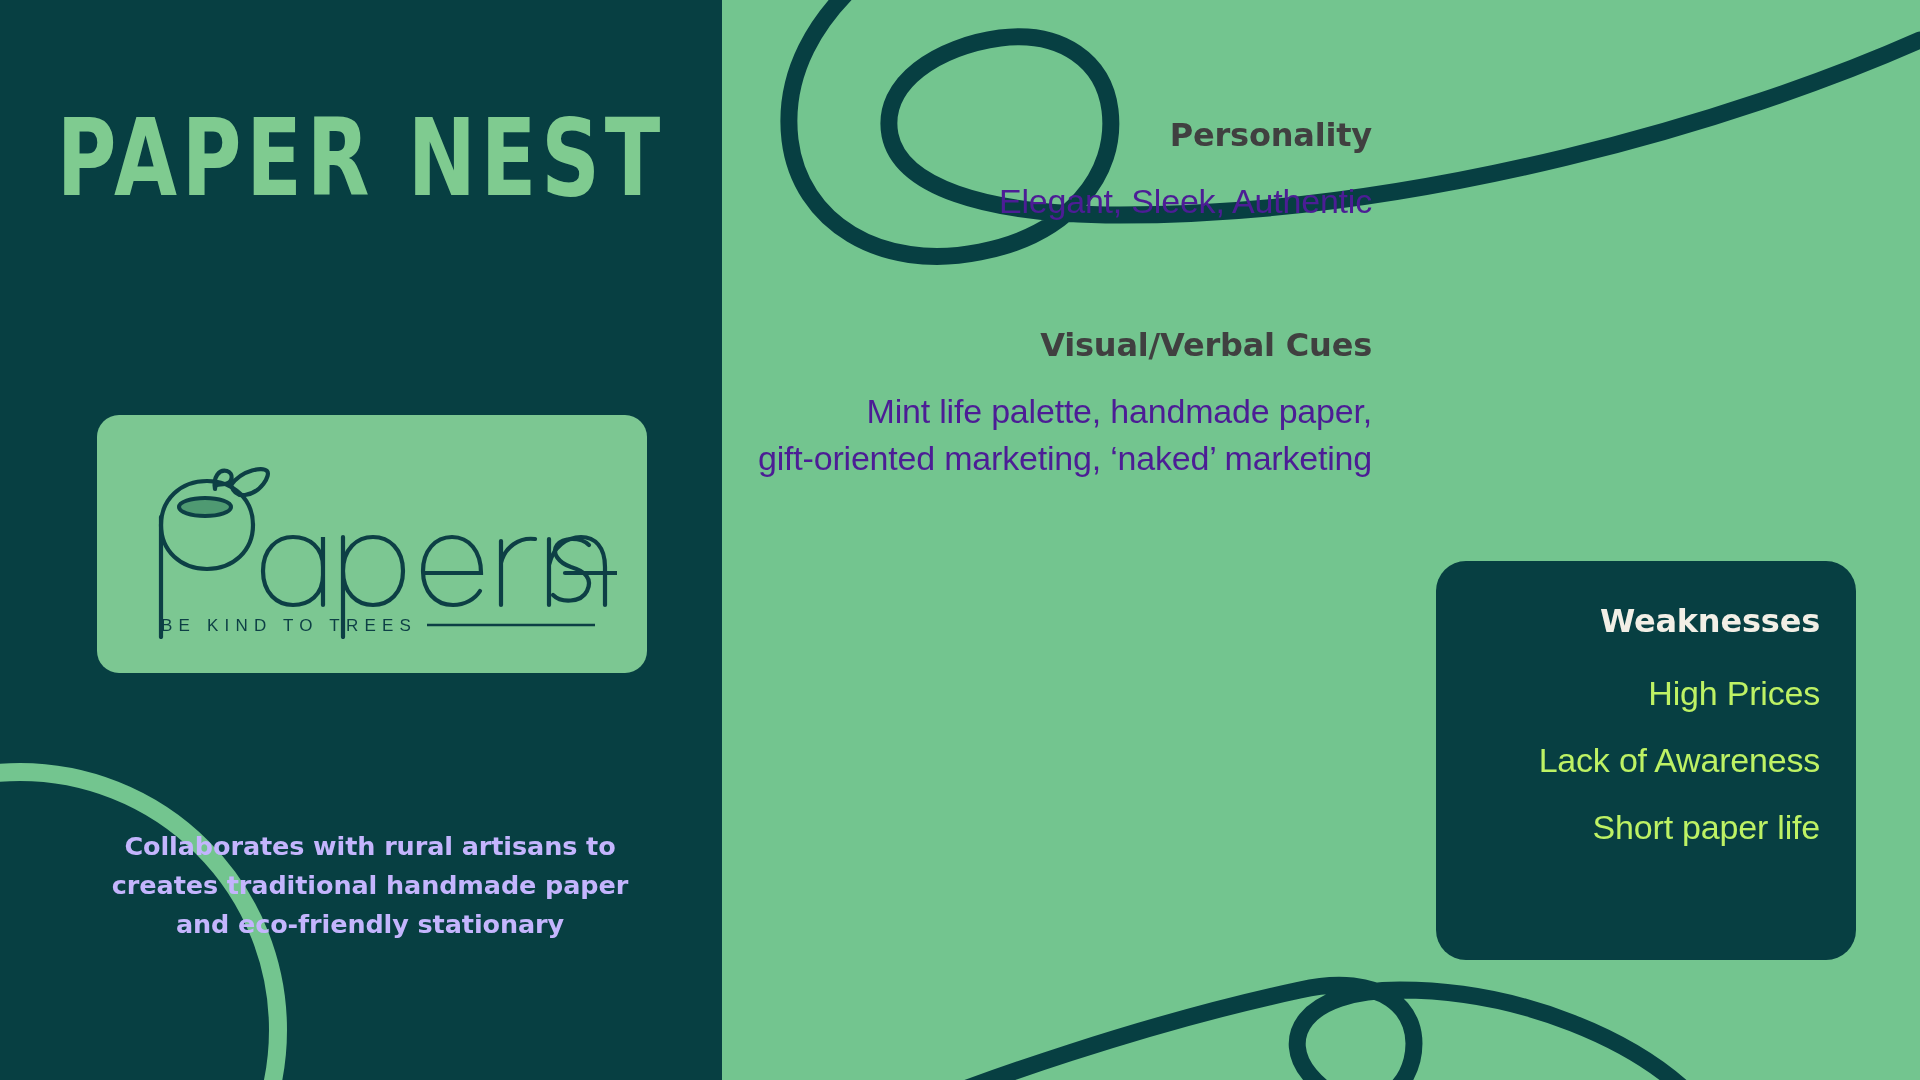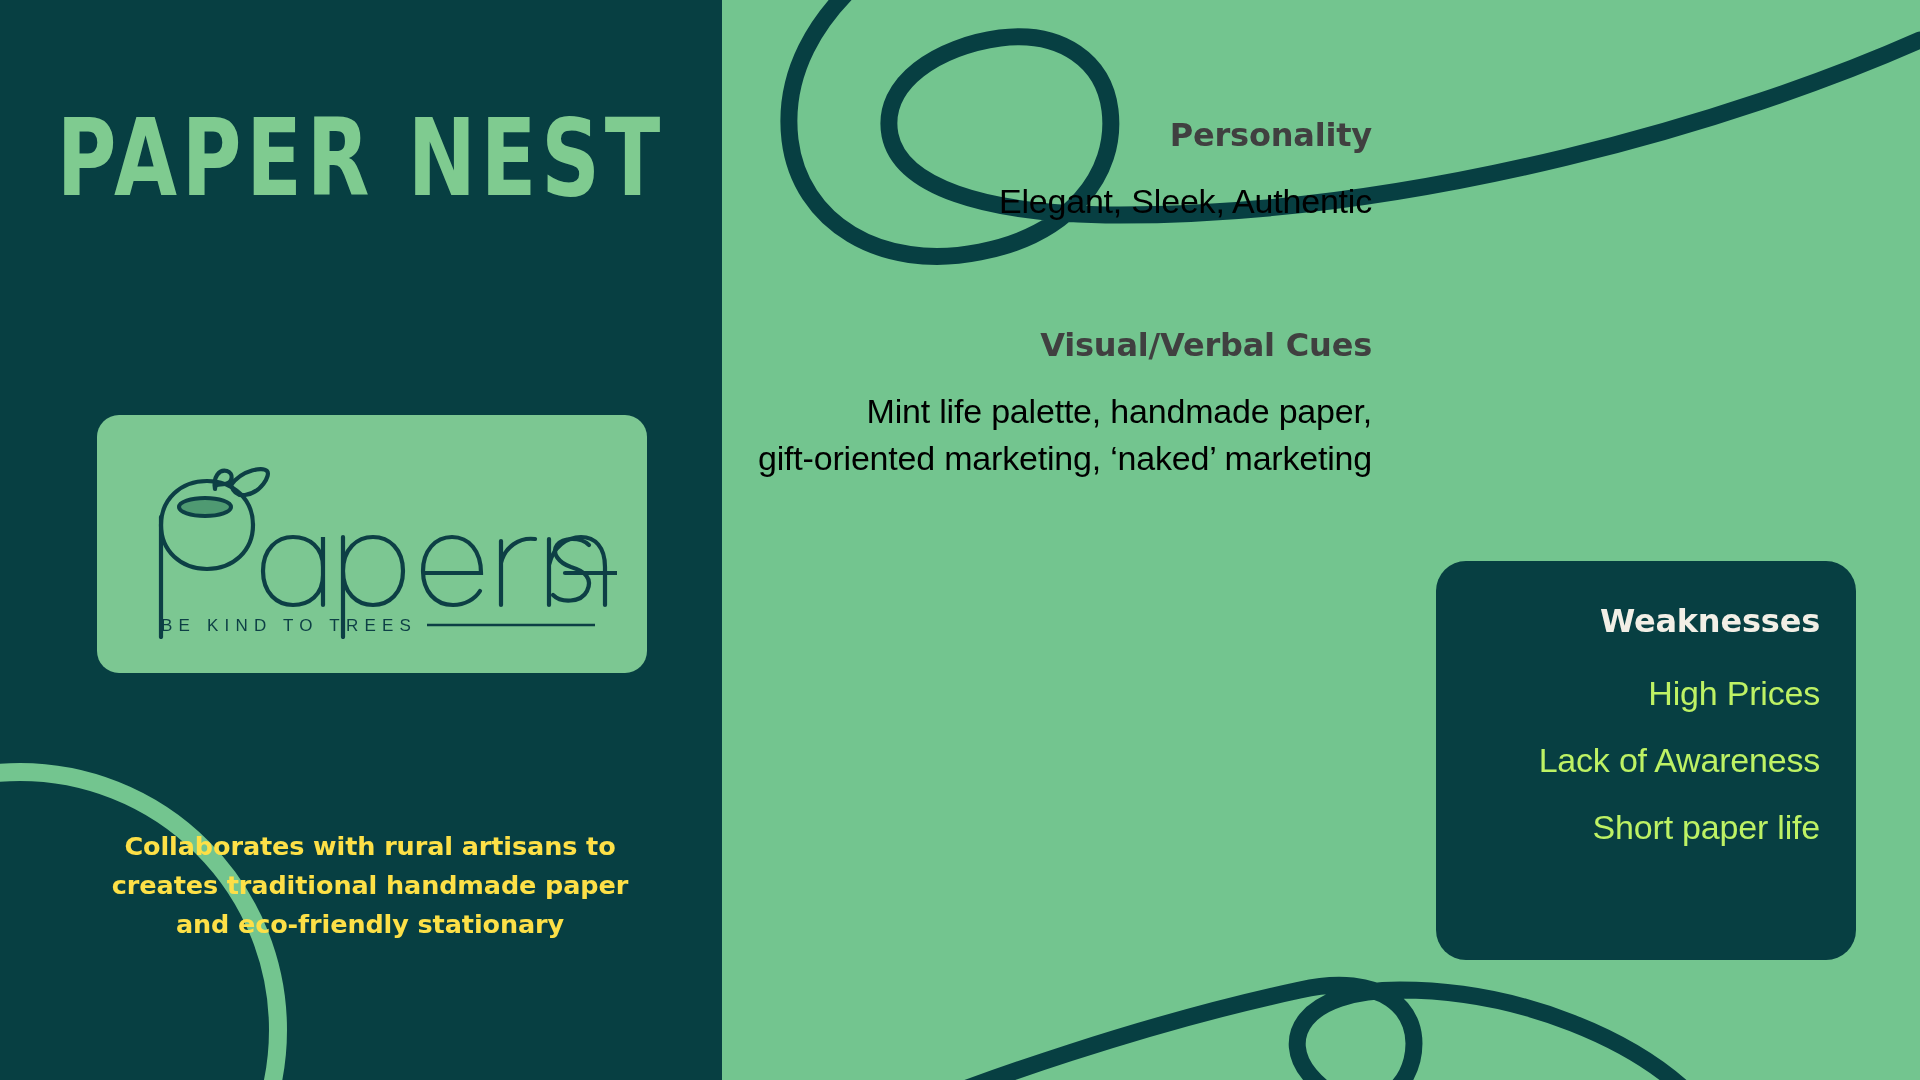--- a/index.html
+++ b/index.html
@@ -56,21 +56,21 @@
     z-index:5;
     display:flex; align-items:center; justify-content:center;
   }
   #logo-card svg { display:block; }
 
   
   #brand-description {
     position:absolute; left:90px; top:827px;
     width:560px;
     text-align:center;
-    color:#fde047;
+    color:#c4b5fd;
     font-family:"DejaVu Sans", sans-serif;
     font-weight:bold;
     font-size:25.5px;
     line-height:1.52;
     letter-spacing:-0.1px;
     z-index:5;
   }
 
   
   #right-area {
@@ -82,21 +82,21 @@
   .sec { position:absolute; }
   .sec-heading {
     color:#404040;
     font-family:"DejaVu Sans", sans-serif;
     font-weight:bold;
     font-size:32px;
     letter-spacing:-0.2px;
     line-height:1.2;
   }
   .sec-body {
-    color:#000000;
+    color:#4c1d95;
     font-family:"Liberation Sans", sans-serif;
     font-weight:400;
     font-size:34px;
     line-height:1.38;
     letter-spacing:-0.2px;
   }
 
   
   #personality-section {
     right:548px; top:116px; width:900px; text-align:right;

